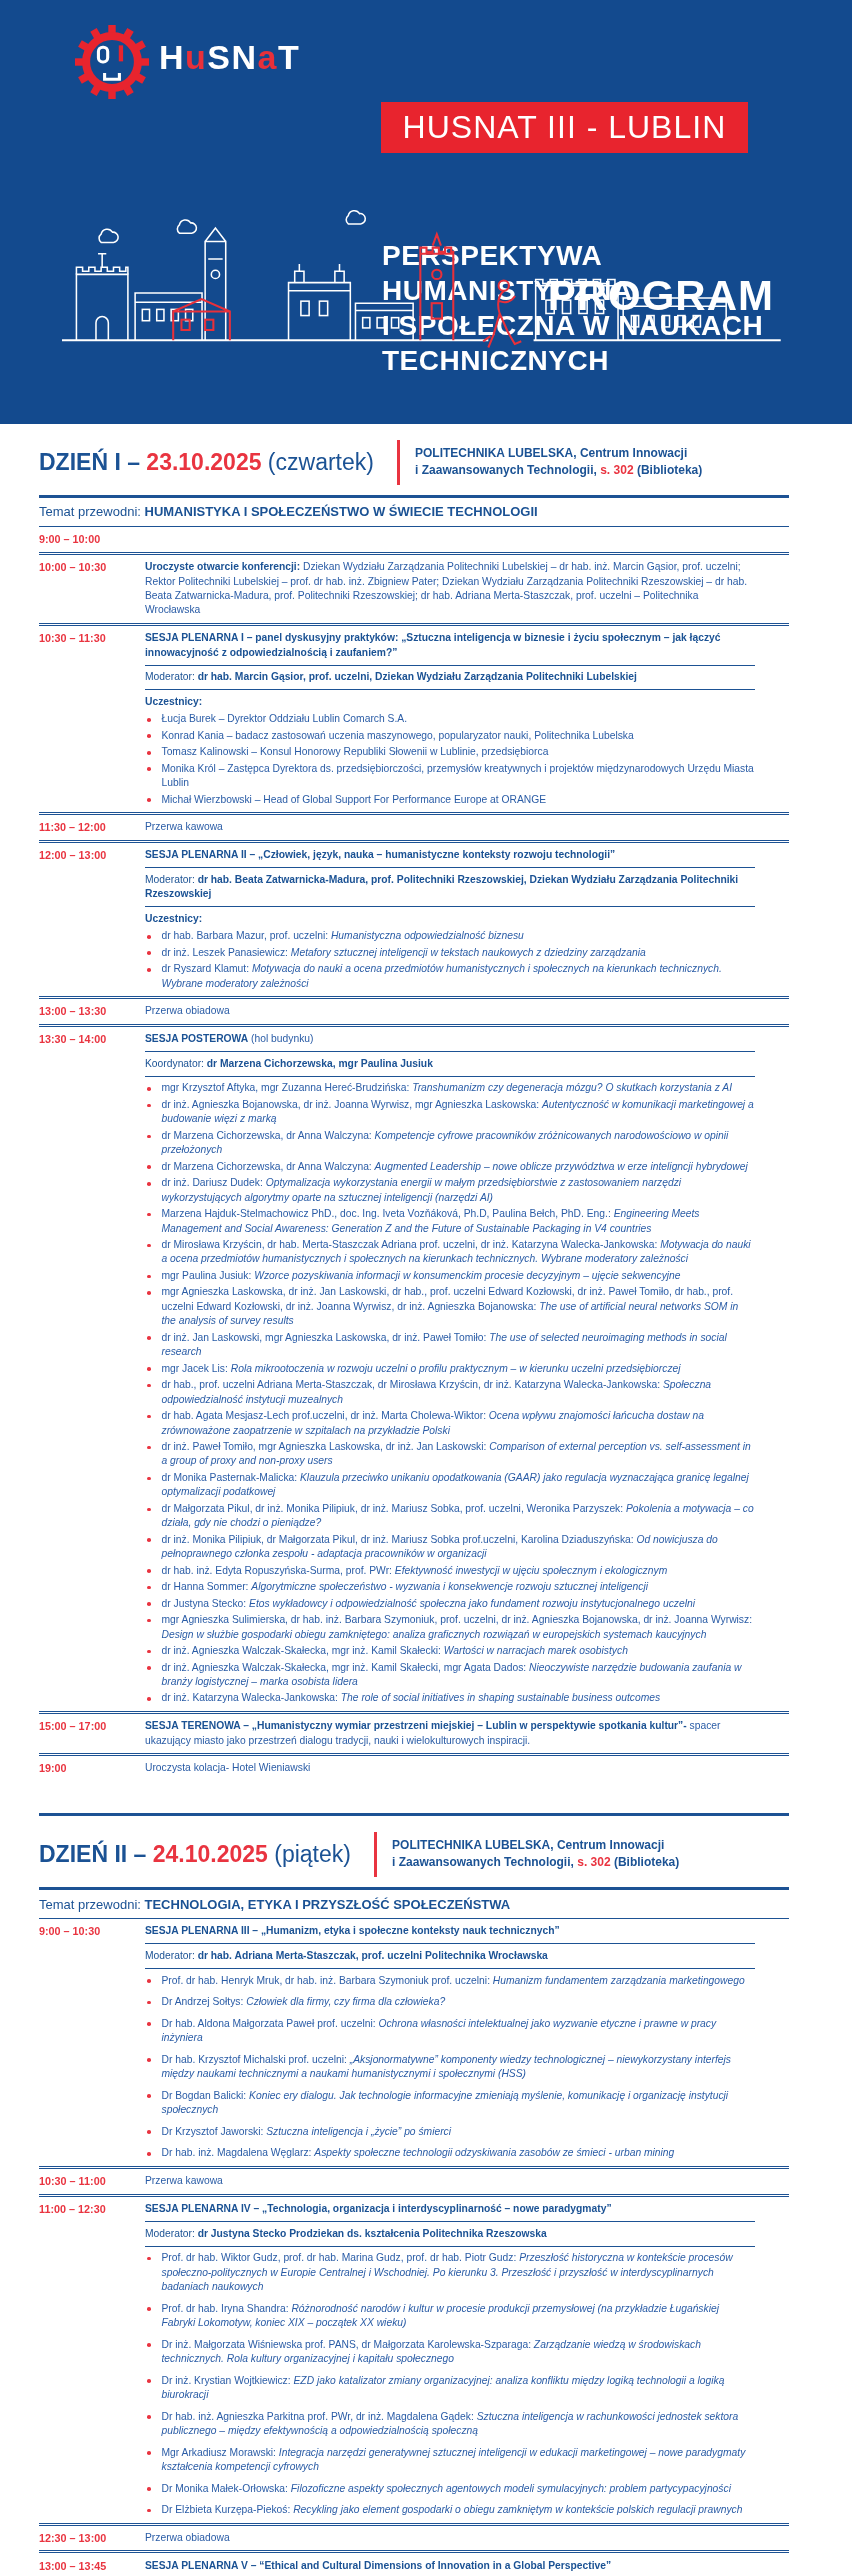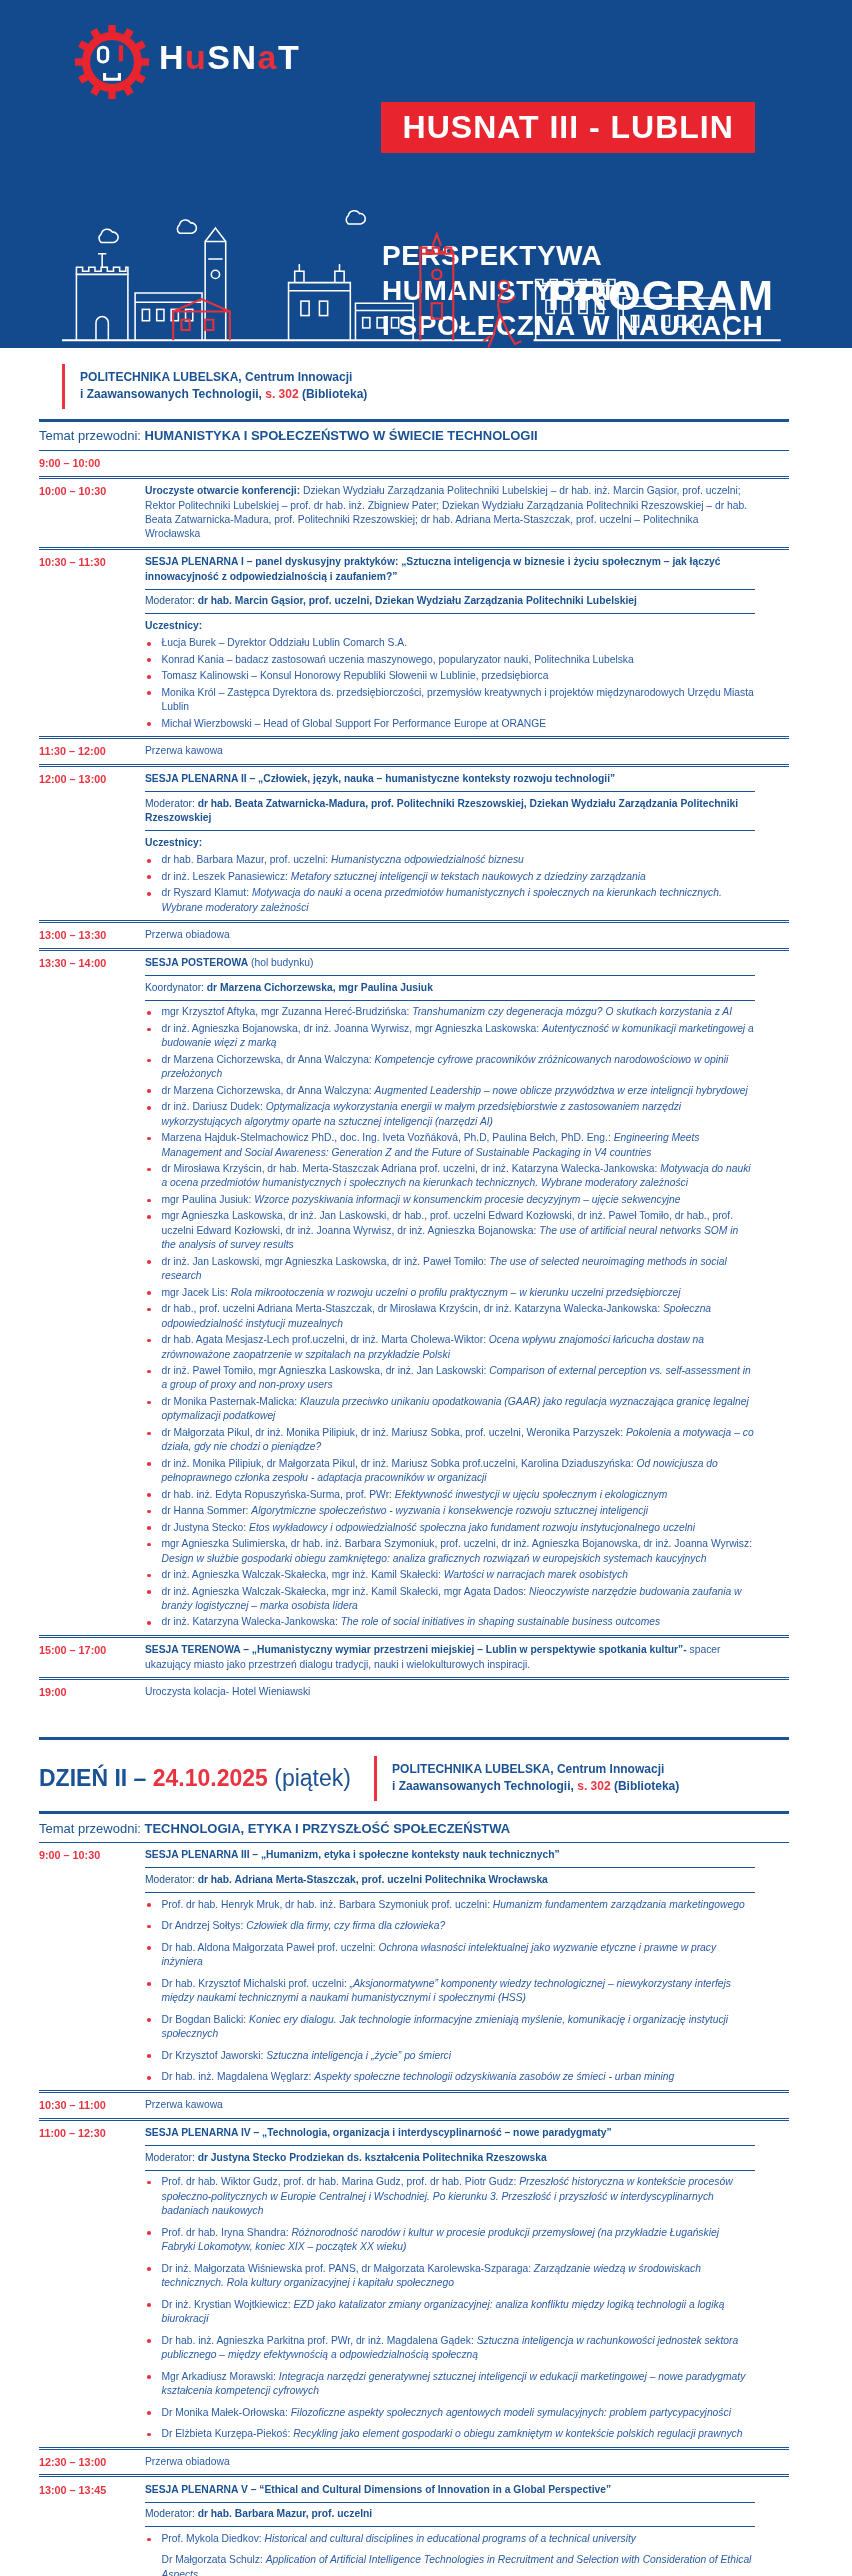--- a/index.html
+++ b/index.html
@@ -10,25 +10,25 @@
     --time-red:#e93440;
     --rule:#1d5294;
   }
   *{box-sizing:border-box;margin:0;padding:0}
   html,body{background:#fff}
   body{width:852px;font-family:"Liberation Sans",sans-serif}
   .page{width:852px;min-height:3185px;position:relative;background:#fff;overflow:hidden}
   .pre{white-space:pre-line}
 
   
-  .top{position:relative;height:348px;background:var(--bg-blue);overflow:hidden}
+  .top{position:relative;height:424px;background:var(--bg-blue);overflow:hidden}
   .gear{position:absolute;left:75px;top:25px;width:74px;height:74px}
   .wordmark{position:absolute;left:159px;top:38px;font-size:34px;font-weight:800;letter-spacing:1.5px}
   .badge{position:absolute;left:381px;top:102px;background:var(--red);color:#fff;
-         font-size:32px;font-weight:700;letter-spacing:1px;padding:9.3px 21.6px;line-height:1}
+         font-size:32px;font-weight:400;letter-spacing:1px;padding:9.3px 21.6px;line-height:1}
   .headline{position:absolute;left:382px;top:238px;width:402px;color:#fff;
             font-size:28px;line-height:35px;font-weight:800;letter-spacing:0.5px}
   .program{position:absolute;right:78px;top:272px;color:#fff;font-size:42px;font-weight:800;letter-spacing:1px}
   .skyline{position:absolute;left:0;top:192px;width:852px;height:156px}
 
   
   .sched{margin-left:39px;width:750px}
   .day-section{margin:0}
   .day-section.second{margin-top:32px;border-top:3.1px solid var(--rule)}
   .day-head{display:flex;align-items:center;padding:15.5px 0 10.3px 0}
@@ -137,20 +137,21 @@
         <rect x="838" y="216" width="20" height="30"></rect>
         <circle cx="978" cy="182" r="10"></circle>
         <path d="M978 192 c-10 8 -14 26 -8 44 l-12 42 l-10 24 M970 236 l16 36 l14 24 M970 212 c10 4 22 2 30 -10 M952 280 l-14 10 M998 296 l14 -6"></path>
       </g>
     </svg>
   </header>
 
   <main class="sched" id="days">
       <section class="day-section">
         <div class="day-head">
+          <h2 class="day-title"><span>DZIEŃ I – </span><span class="date">23.10.2025</span><span class="wd"> (czwartek)</span></h2>
           <div class="red-bar"></div>
           <div class="day-loc"><span class="pre">POLITECHNIKA LUBELSKA, Centrum Innowacji
 i Zaawansowanych Technologii, </span><span class="room">s. 302</span><span> (Biblioteka)</span></div>
         </div>
         <div class="theme-row"><span class="lbl">Temat przewodni: </span><span>HUMANISTYKA I SPOŁECZEŃSTWO W ŚWIECIE TECHNOLOGII</span></div>
         <div class="row">
           <div class="time">9:00 – 10:00</div>
         </div>
         <div class="row">
           <div class="time">10:00 – 10:30</div>

